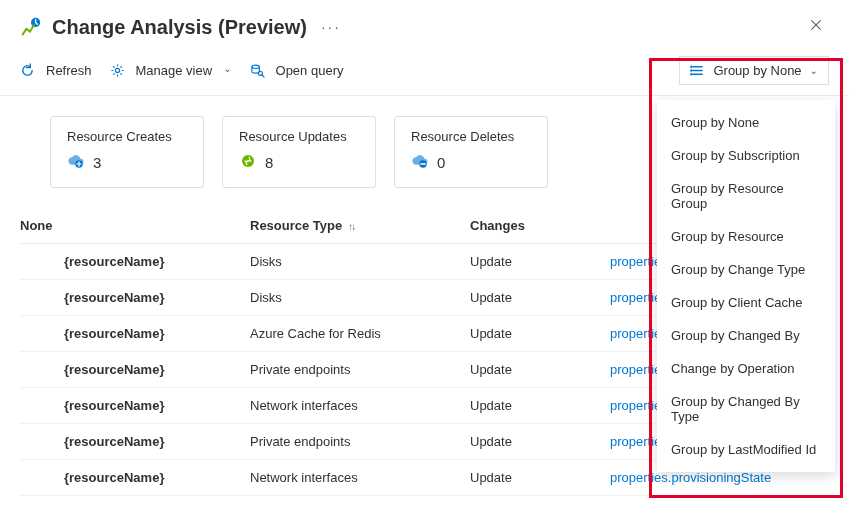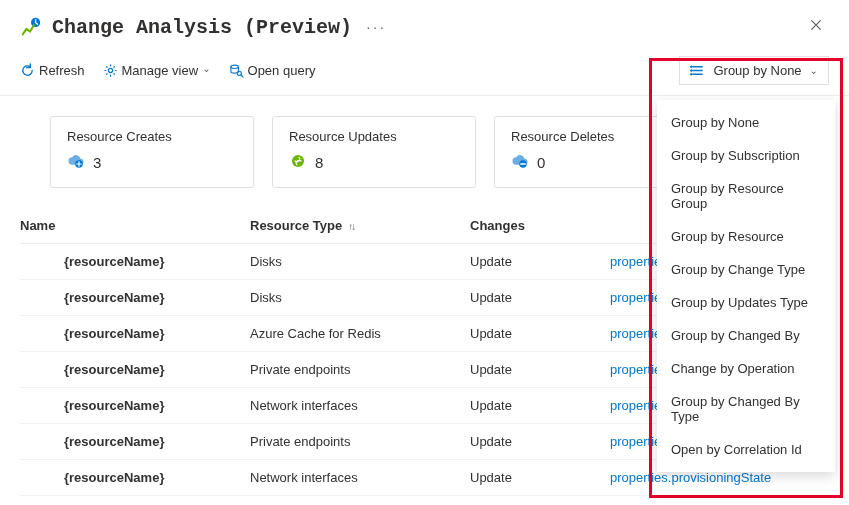--- a/index.html
+++ b/index.html
@@ -19,21 +19,20 @@
     padding: 14px 20px 8px 20px;
   }
   .header .page-icon {
     width: 22px; height: 22px;
     margin-right: 10px;
   }
   .header h1 {
     font-size: 20px;
     font-weight: 600;
     flex: 0 0 auto;
-    font-family: Liberation Mono, monospace;
   }
   .header .more {
     margin-left: 14px;
     color: #605e5c;
     font-size: 14px;
     letter-spacing: 2px;
     cursor: pointer;
   }
   .header .close {
     margin-left: auto;
@@ -47,21 +46,21 @@
     align-items: center;
     gap: 18px;
     padding: 8px 20px 10px 20px;
     border-bottom: 1px solid #edebe9;
     font-size: 13px;
     color: #323130;
   }
   .toolbar .tbtn {
     display: flex;
     align-items: flex-start;
-    gap: 4px;
+    gap: 11px;
     cursor: pointer;
   }
   .toolbar svg { width: 15px; height: 15px; }
   .toolbar .chev { font-size: 10px; color: #605e5c; }
   .toolbar .spacer { flex: 1; }
   .groupby-btn {
     display: flex;
     align-items: center;
     gap: 8px;
     background: #fff;
@@ -74,21 +73,21 @@
   .groupby-btn svg { width: 15px; height: 15px; stroke:#0078d4; fill:none; }
   .cards {
     display: flex;
     gap: 18px;
     padding: 20px 50px 10px 50px;
   }
   .card {
     border: 1px solid #e1dfdd;
     border-radius: 3px;
     padding: 12px 16px 14px 16px;
-    width: 204px;
+    width: 154px;
   }
   .card .label {
     font-size: 13px;
     color: #323130;
     margin-bottom: 8px;
   }
   .card .value-row {
     display: flex;
     align-items: center;
     gap: 8px;
@@ -236,21 +235,21 @@
             <circle cx="16" cy="16" r="5" fill="#0078d4"></circle>
             <path d="M13 16h6" stroke="#fff" stroke-width="1.8" stroke-linecap="round"></path>
           </svg></span>
       <span class="num">0</span>
     </div>
   </div>
 </div>
 
 <div class="table">
   <div class="thead">
-    <div><span>Name</span></div>
+    <div><span>None</span></div>
     <div><span>Resource Type</span><span class="sort">↑↓</span></div>
     <div><span>Changes</span></div>
   </div>
   <div id="tbody">
       <div class="trow">
         <div class="name">{resourceName}</div>
         <div>Disks</div>
         <div>Update</div>
         <div class="link">properties.LastModified</div>
       </div>
@@ -292,20 +291,20 @@
       </div>
     </div>
 </div>
 
 <div class="dropdown" id="dropdown">
     <div class="item">Group by None</div>
     <div class="item">Group by Subscription</div>
     <div class="item">Group by Resource Group</div>
     <div class="item">Group by Resource</div>
     <div class="item">Group by Change Type</div>
-    <div class="item">Group by Updates Type</div>
+    <div class="item">Group by Client Cache</div>
     <div class="item">Group by Changed By</div>
     <div class="item">Change by Operation</div>
     <div class="item">Group by Changed By Type</div>
-    <div class="item">Open by Correlation Id</div>
+    <div class="item">Group by LastModified Id</div>
   </div>
 
 <div class="highlight-box"></div>
 
 </body></html>

